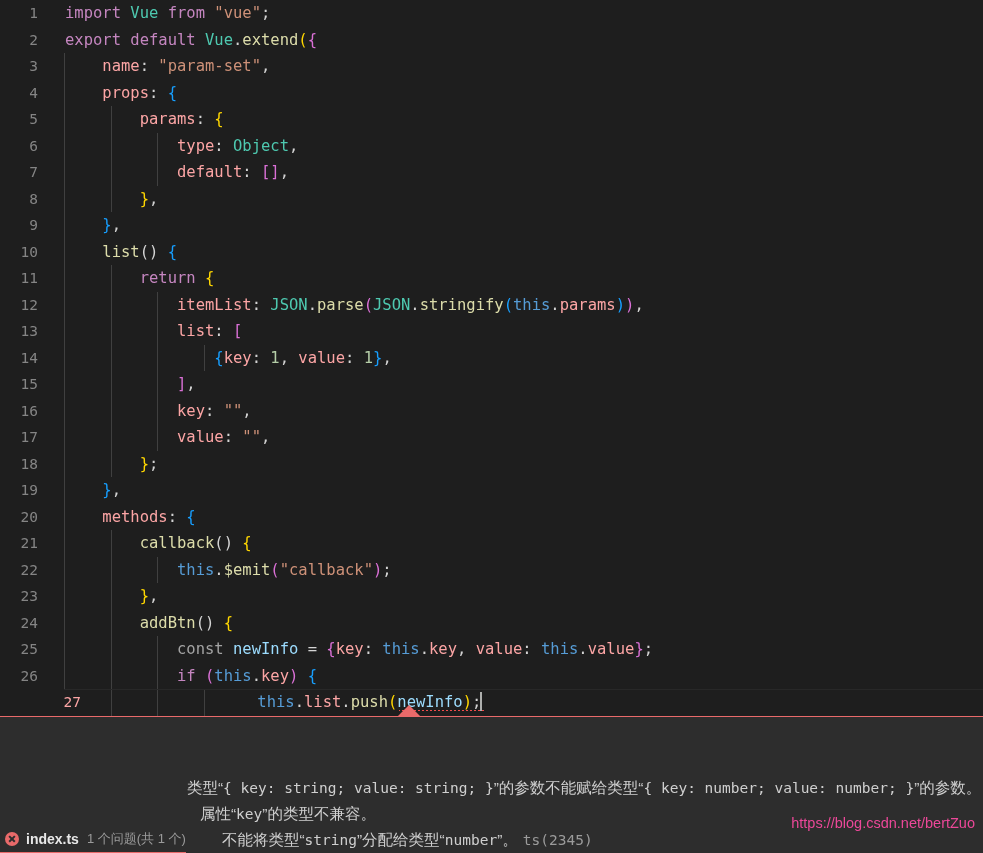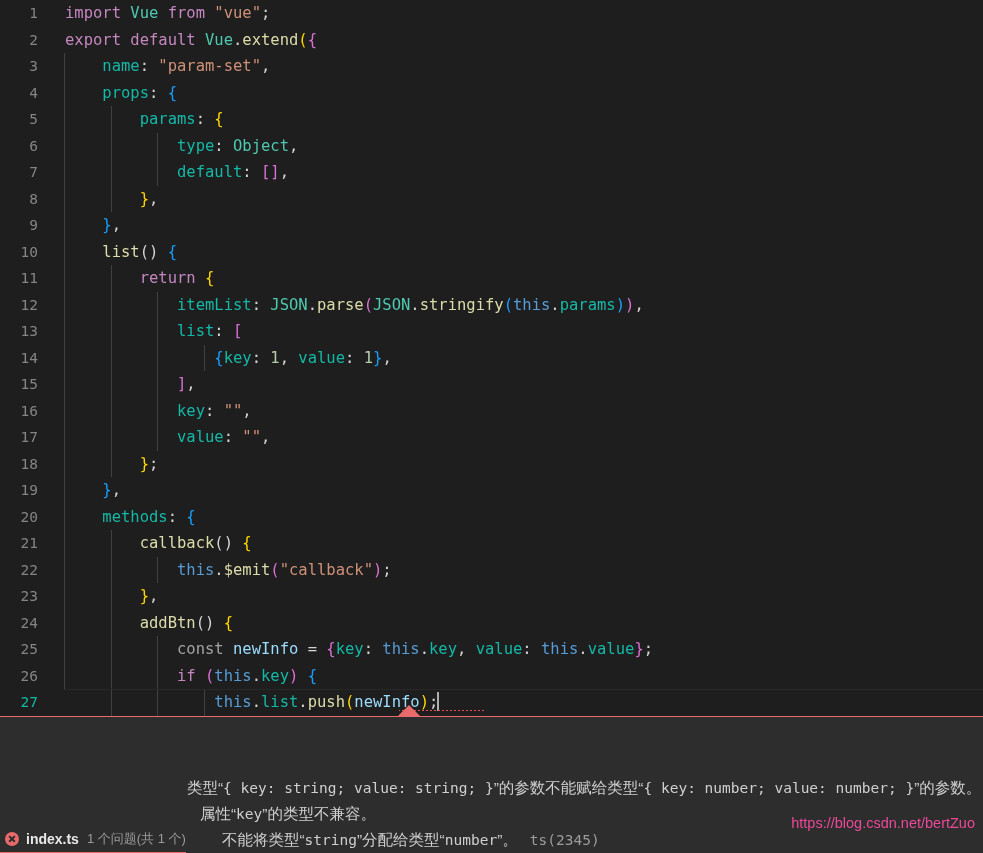--- a/index.html
+++ b/index.html
@@ -31,21 +31,21 @@
     position: relative;
   }
   .line {
     position: relative;
     height: 26.5px;
     line-height: 26.5px;
     white-space: pre;
     font-size: 15.5px;
     font-family: "DejaVu Sans Mono", "Liberation Mono", monospace;
   }
-  .line.active .ln { color: #14b8a6; }
+  .line.active .ln { color: #fca5a5; padding-left: 43px; }
   .ln {
     display: inline-block;
     width: 38px;
     text-align: right;
     color: #858585;
     font-size: 14.5px;
     font-family: "DejaVu Sans Mono", "Liberation Mono", monospace;
     vertical-align: top;
     user-select: none;
   }
@@ -95,21 +95,21 @@
     border-left: 11px solid transparent;
     border-right: 11px solid transparent;
     border-bottom: 11px solid #e96a6a;
     pointer-events: none;
   }
 
   
   .t-kw      { color: #c586c0; }
   .t-type    { color: #4ec9b0; }
   .t-str     { color: #ce9178; }
-  .t-prop    { color: #14b8a6; }
+  .t-prop    { color: #fca5a5; }
   .t-fn      { color: #dcdcaa; }
   .t-var     { color: #9cdcfe; }
   .t-this    { color: #569cd6; }
   .t-num     { color: #b5cea8; }
   .t-punct   { color: #d4d4d4; }
   .t-p1      { color: #ffd700; }
   .t-p2      { color: #da70d6; }
   .t-p3      { color: #179fff; }
   .t-const   { color: #a3a3a3; }
 
@@ -176,21 +176,21 @@
   .msg-line.l2 { padding-left: 14px; }
   .msg-line.l3 { padding-left: 36px; }
   .msg-line .mono {
     font-family: "DejaVu Sans Mono", "Liberation Mono", monospace;
     font-size: 14.5px;
   }
   .ts-code {
     color: #9b9b9b;
     font-family: "DejaVu Sans Mono", "Liberation Mono", monospace;
     font-size: 14.5px;
-    margin-left: 12px;
+    margin-left: 5px;
   }
   .watermark {
     position: absolute;
     right: 8px;
     bottom: 22px;
     color: #ec4899;
     font-size: 14.5px;
     font-family: "Liberation Sans", sans-serif;
   }
 </style>

